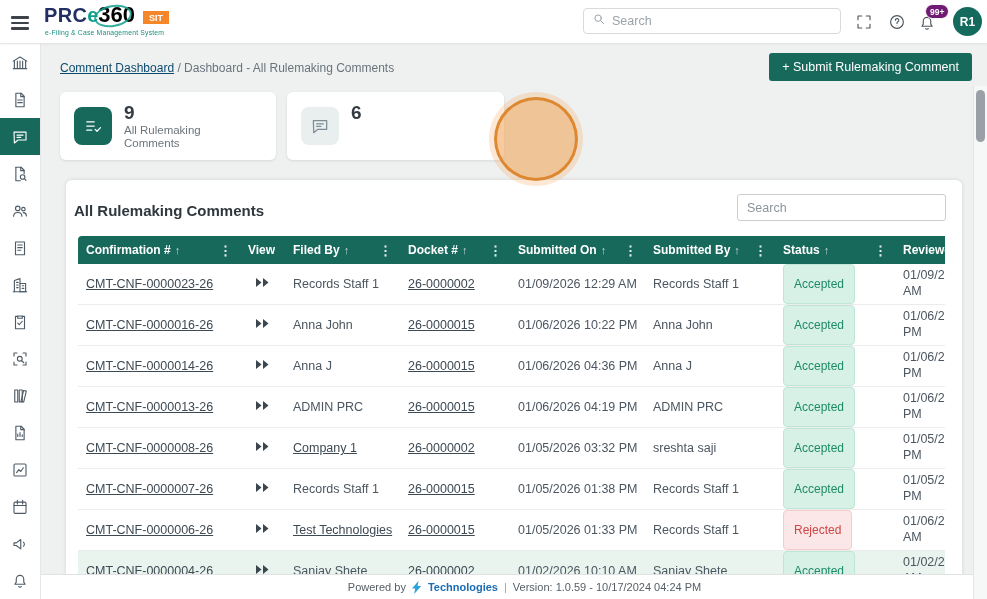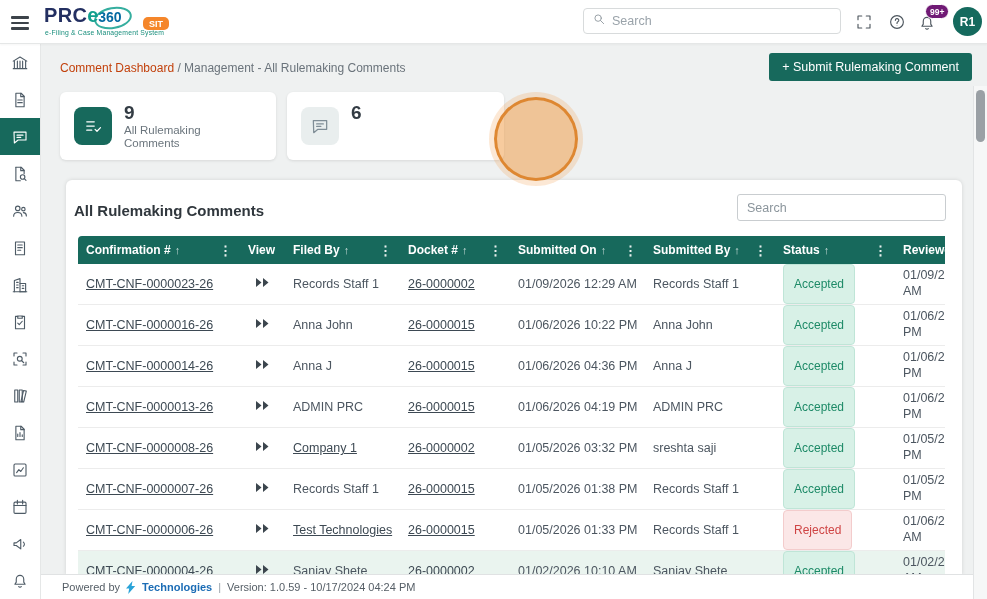--- a/index.html
+++ b/index.html
@@ -8,26 +8,26 @@
   .screen { position:relative; width:987px; height:599px; overflow:hidden; background:#eff1f1; }
 
   
   .topbar { position:absolute; top:0; left:0; right:0; height:44px; background:#fff;
             border-bottom:1px solid #e5e7e7; box-shadow:0 1px 2px rgba(0,0,0,.04); z-index:20; }
   .hamburger { position:absolute; left:11px; top:13px; width:20px; height:18px; cursor:pointer; }
   .hamburger span { display:block; width:18px; height:2.4px; background:#3c434a; margin:3.2px 0; border-radius:1px; }
   .logo { position:absolute; left:44px; top:5px; line-height:20px; white-space:nowrap; }
   .logo .prc { font-size:20px; font-weight:bold; color:#232f61; letter-spacing:.3px; }
   .logo .e { font-size:20px; font-weight:bold; color:#12a08e; }
-  .logo .n360 { font-size:14px; font-weight:bold; color:#0369a1; position:relative; display:inline-block; }
+  .logo .n360 { font-size:22px; font-weight:bold; color:#000000; position:relative; display:inline-block; }
   .logo .n360::after { content:''; position:absolute; left:-4px; top:0px; width:34px; height:18px;
             border:2px solid #12a08e; border-radius:50%; transform:rotate(-10deg); opacity:.85; pointer-events:none; }
   .tagline { position:absolute; left:45px; top:29px; font-size:6.8px; color:#1a8f7d; letter-spacing:.2px; }
-  .env-badge { position:absolute; left:143px; top:17px; background:#f5862a; color:#fff; font-size:9px; font-weight:bold;
-            padding:1.5px 6px; border-radius:5px; z-index:21; }
+  .env-badge { position:absolute; left:143px; top:11px; background:#f5862a; color:#fff; font-size:9px; font-weight:bold;
+            padding:1.5px 6px; border-radius:0; z-index:21; }
   .top-search { position:absolute; left:583px; top:8px; width:258px; height:26px; border:1px solid #d8dbdc;
             border-radius:4px; background:#fff; display:flex; align-items:center; padding-left:8px; }
   .top-search svg { color:#8b959c; }
   .top-search input { border:none; outline:none; flex:1; font-size:12.5px; color:#333; padding:0 6px;
             font-family:"Liberation Sans",sans-serif; background:transparent; }
   .top-search input::placeholder { color:#9aa3aa; }
   .tb-icon { position:absolute; top:13px; width:18px; height:18px; color:#4c555d; cursor:pointer; }
   .tb-expand { left:855px; }
   .tb-help { left:888px; }
   .tb-bell { left:918px; top:14px; }
@@ -38,21 +38,21 @@
 
   
   .sidebar { position:absolute; left:0; top:44px; bottom:0; width:41px; background:#fff;
             border-right:1px solid #e5e7e7; z-index:15; display:flex; flex-direction:column; }
   .side-item { width:40px; height:37px; display:flex; align-items:center; justify-content:center;
             color:#4e5b66; cursor:pointer; }
   .side-item.active { background:#17695c; color:#fff; }
 
   
   .breadcrumb { position:absolute; left:60px; top:61px; font-size:12px; color:#6a737b; z-index:5; }
-  .breadcrumb .bc-link { color:#c2410c; cursor:pointer; }
+  .breadcrumb .bc-link { color:#0c4a6e; text-decoration:underline; cursor:pointer; }
   .btn-teal { position:absolute; top:53px; height:28px; background:#17695c; color:#fff; border:none; border-radius:3px;
             font-size:12.5px; font-family:"Liberation Sans",sans-serif; padding:0 13px; cursor:pointer; z-index:5; }
   .btn-public { right:216px; }
   .btn-rulemaking { right:15px;text-align:center; }
 
   
   .card { position:absolute; top:92px; height:68px; background:#fff; border-radius:6px;
             box-shadow:0 1px 3px rgba(0,0,0,.10); z-index:4; }
   .card1 { left:60px; width:216px; }
   .card2 { left:287px; width:217px; }
@@ -92,21 +92,21 @@
   .td-view { text-align:center; }
   .view-btn { cursor:pointer; display:inline-block; }
   .badge { display:inline-block; padding:12px 10px; border-radius:4px; font-size:12px; }
   .badge-accepted { background:#d8f1e7; color:#1d8a67; border:1px solid #bfe5d7; }
   .badge-rejected { background:#fbe7e7; color:#cf4444; border:1px solid #f3cccc; }
   .td-reviewed { white-space:pre-line; line-height:1.25; font-size:12.5px; }
 
   
   .footer { position:absolute; left:41px; right:0; top:574px; height:25px; background:#fff;
             border-top:1px solid #e0e2e3; z-index:25; display:flex; align-items:center;
-            padding-left:21px; font-size:11px; color:#555e66; gap:6px; }
+            padding-left:21px; font-size:11px; color:#555e66; gap:6px;justify-content:center; }
   .brand-x { color:#1b6cb5; font-weight:bold; }
   .foot-sep { color:#9aa3aa; }
 
   
   .scrollbar { position:absolute; right:0; top:86px; bottom:0; width:14px; background:#f6f7f7;
             border-left:1px solid #e2e4e5; z-index:26; }
   .scroll-thumb { position:absolute; right:2px; top:4px; width:9px; height:52px; background:#9aa0a5;
             border-radius:5px; cursor:pointer; }
 </style>
 </head>
@@ -252,21 +252,21 @@
         <svg width="18" height="18" viewBox="0 0 24 24" fill="none" stroke="currentColor" stroke-width="1.5" stroke-linecap="round" stroke-linejoin="round">
           <path d="M12 4.5a5 5 0 0 0-5 5v4l-1.8 2.8h13.6L17 13.5v-4a5 5 0 0 0-5-5z"></path>
           <path d="M10.3 19.3a1.9 1.9 0 0 0 3.4 0"></path>
         </svg>
       </div>
     </div>
 
   <div class="breadcrumb">
     <span class="bc-link">Comment Dashboard</span>
     <span>/</span>
-    <span>Management - All Rulemaking Comments</span>
+    <span>Dashboard - All Rulemaking Comments</span>
   </div>
 
   <button class="btn-teal btn-rulemaking">+ Submit Rulemaking Comment</button>
 
   <div class="card card1">
     <div class="stat-icon teal">
         <svg width="20" height="20" viewBox="0 0 24 24" fill="none" stroke="currentColor" stroke-width="1.5" stroke-linecap="round" stroke-linejoin="round">
           <path d="M4.5 7h9M4.5 12h9M4.5 17h6"></path>
           <path d="M14.5 16l2.3 2.3L21 14"></path>
         </svg>

